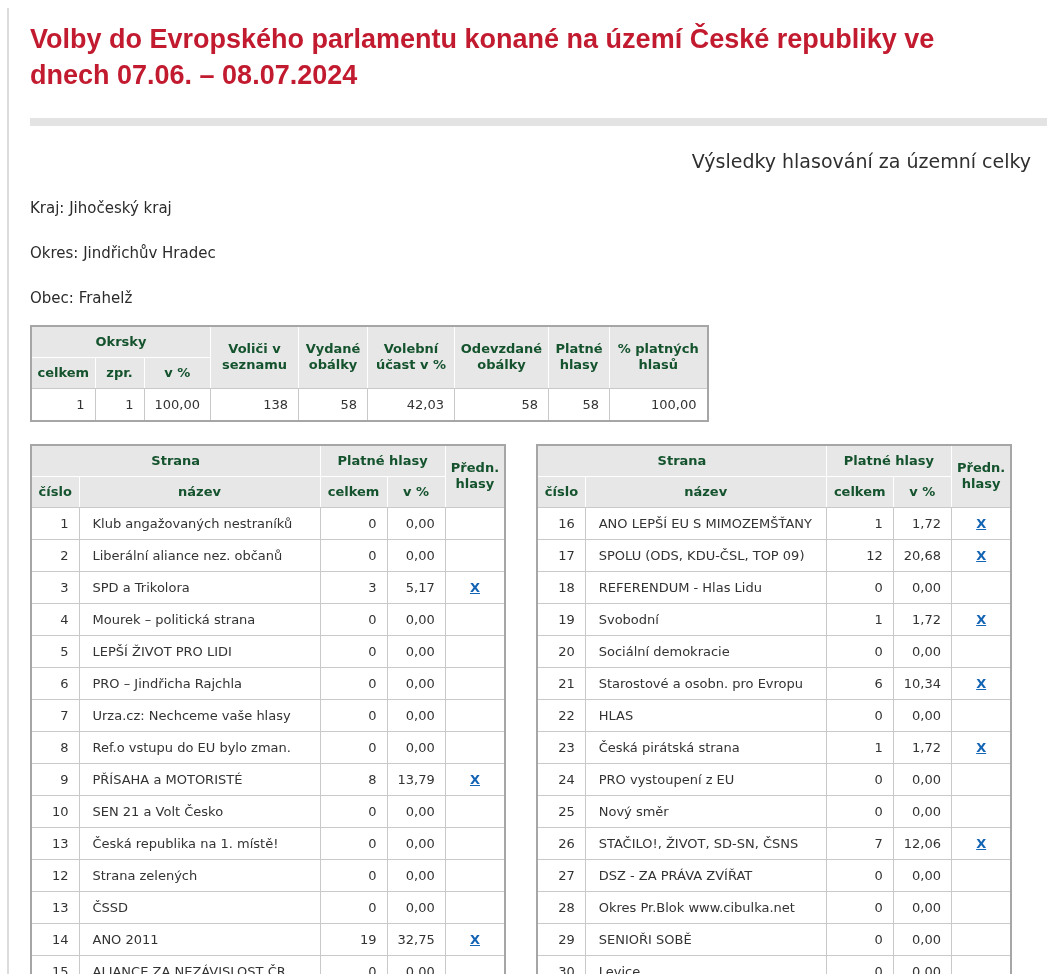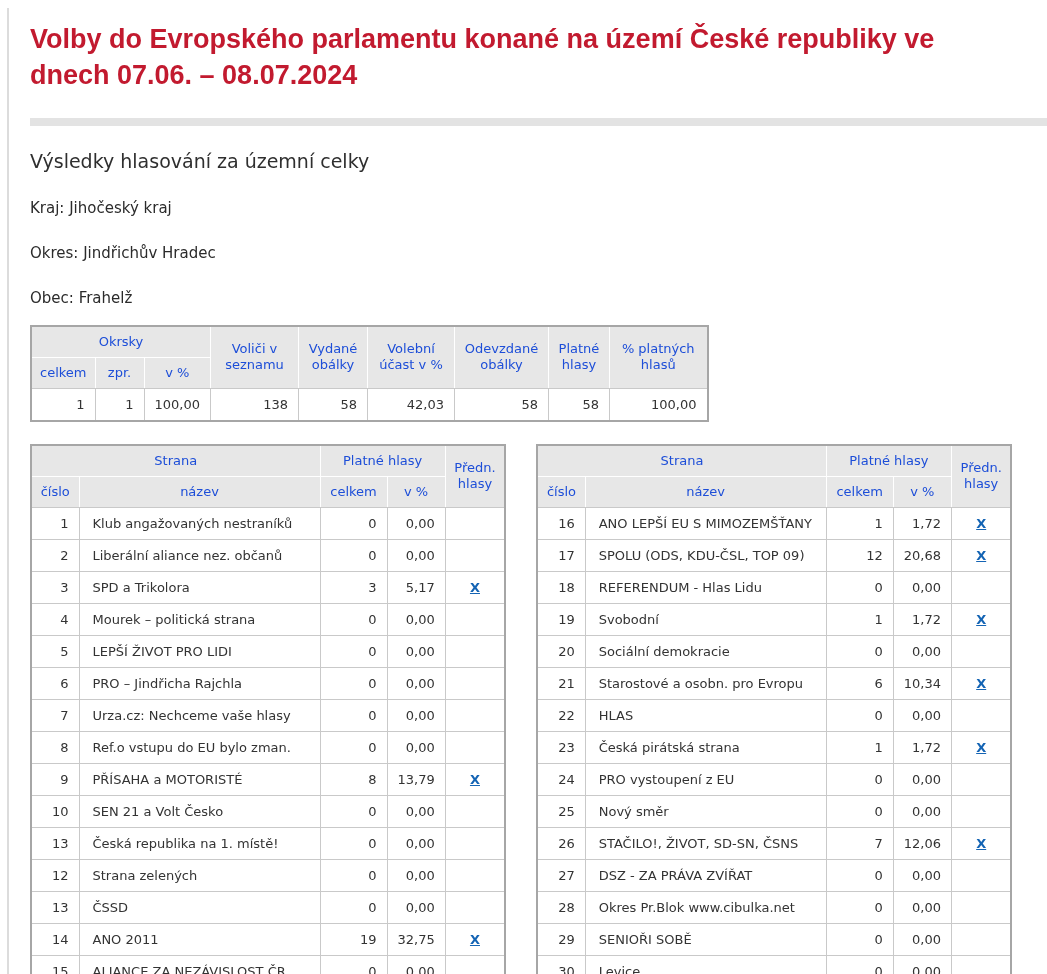--- a/index.html
+++ b/index.html
@@ -38,42 +38,43 @@
     font-size:27px;
     line-height:1.33;
     color:var(--accent-red);
   }
   .title-divider{
     height:8px;
     background:var(--divider-gray);
     margin-right:0;
   }
   h2.section-heading{
-    margin:24px 0 0 0;
+    margin:24px 16px 0 0;
     font-size:19px;
     font-weight:400;
     color:#2f2f2f;
+    text-align:right;
   }
   .region-line{
     margin-top:27px;
     font-size:15px;
     color:#2b2b2b;
   }
 
   table{
     border-collapse:collapse;
     table-layout:fixed;
     background:#fff;
   }
   table.bordered{ border:2px solid var(--outer-border); }
   th{
     background:var(--header-bg);
     border:1px solid #ffffff;
-    font-weight:400;
-    color:#1d4ed8;
+    font-weight:700;
+    color:#14532d;
     font-size:13px;
     padding:7px 5px;
     line-height:16px;
     text-align:center;
     vertical-align:middle;
   }
   th.hb{ border-bottom:1px solid var(--cell-border);margin-left:25px; }
   td{
     border:1px solid var(--cell-border);
     padding:8px 10px;

